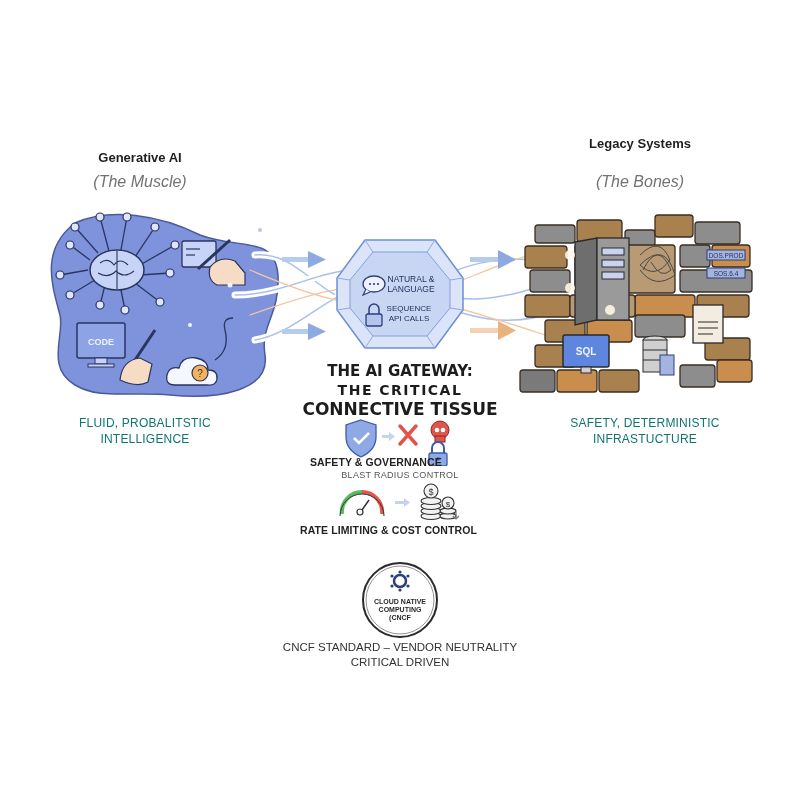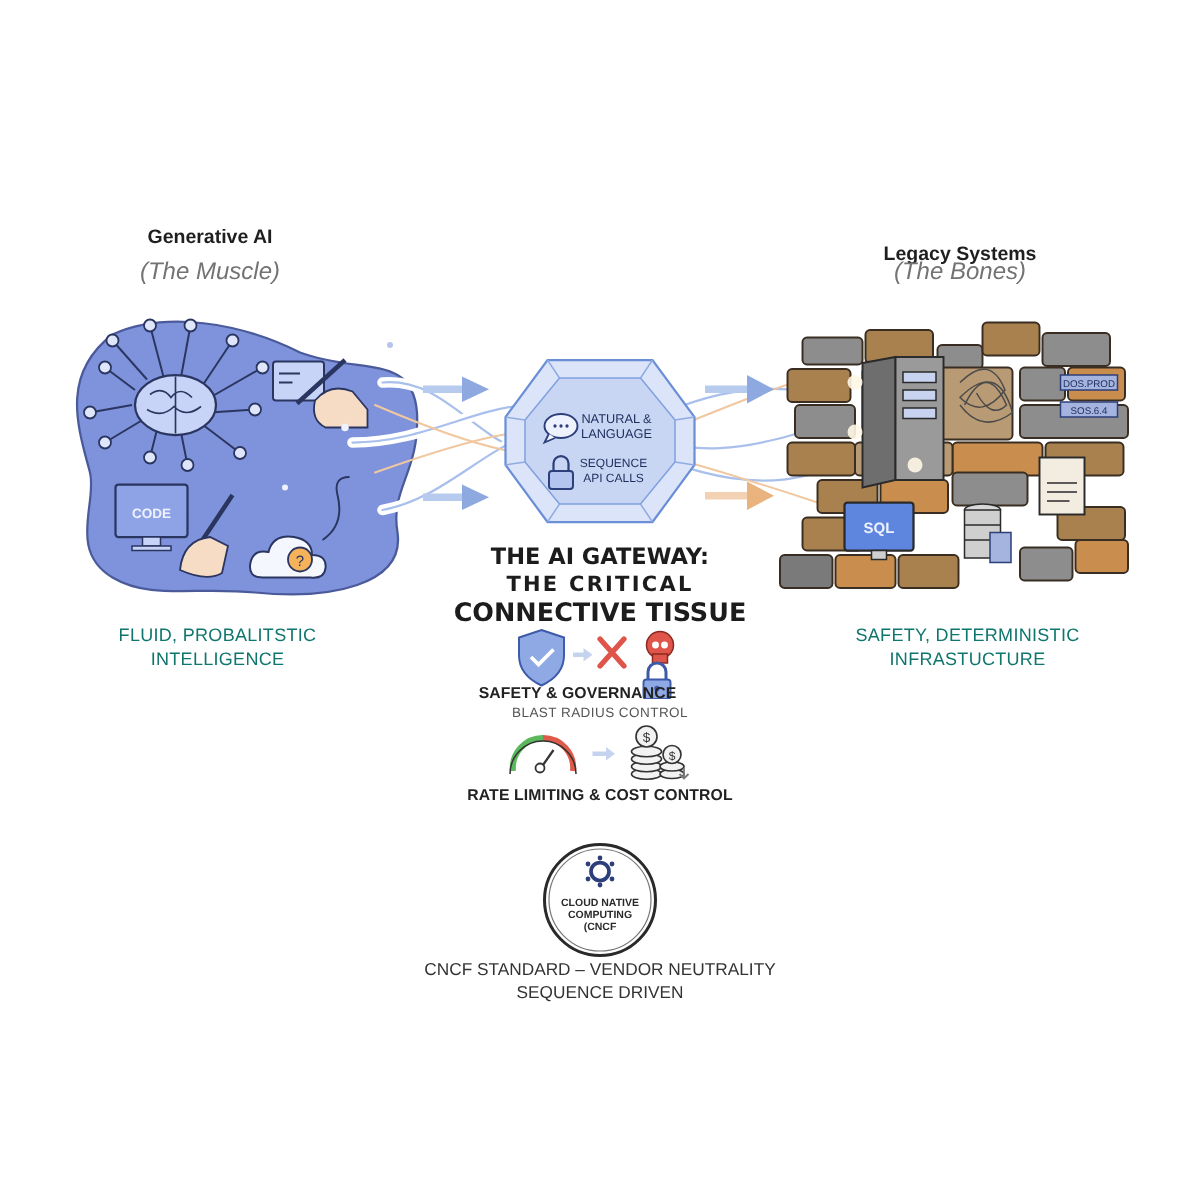--- a/index.html
+++ b/index.html
@@ -2,21 +2,21 @@
 <html><head>
 <meta charset="utf-8">
 <style>
   html,body{margin:0;padding:0;background:#ffffff;}
   body{width:800px;height:800px;position:relative;overflow:hidden;font-family:"Liberation Sans","DejaVu Sans",sans-serif;color:#222;}
   .abs{position:absolute;}
   .title{font-size:13px;font-weight:bold;color:#1f1f1f;text-align:center;}
   .subtitle{font-size:16px;color:#737373;text-align:center;font-style:italic;}
   .caption{font-size:12px;color:#0f766e;text-align:center;line-height:16px;letter-spacing:0.2px;}
   .gw-title{font-family:"DejaVu Sans",sans-serif;font-weight:bold;color:#1c1c1c;text-align:center;line-height:19px;}
-  .feature-label{font-size:10.5px;font-weight:bold;color:#222;text-align:center;letter-spacing:0.1px;}
+  .feature-label{font-size:10.5px;font-weight:bold;color:#222;text-align:left;letter-spacing:0.1px;}
   .feature-sub{font-size:9px;color:#555;text-align:center;letter-spacing:0.3px;}
   .cncf-caption{font-size:11.5px;color:#333;text-align:center;line-height:15px;}
 </style>
 </head>
 <body>
 
 <div class="abs title" style="left:60px;top:150px;width:160px;">Generative AI</div>
 <div class="abs subtitle" style="left:60px;top:173px;width:160px;">(The Muscle)</div>
 
 <div class="abs" style="left:40px;top:205px;width:240px;height:195px;">
@@ -237,24 +237,24 @@
           <circle cx="32" cy="16" r="1.6"></circle>
       </g>
     </g>
     <text x="40" y="44" font-size="7" text-anchor="middle" fill="#2a2a2a" font-family="Liberation Sans, sans-serif" font-weight="bold">CLOUD NATIVE</text>
     <text x="40" y="52" font-size="7" text-anchor="middle" fill="#2a2a2a" font-family="Liberation Sans, sans-serif" font-weight="bold">COMPUTING</text>
     <text x="40" y="60" font-size="7" text-anchor="middle" fill="#2a2a2a" font-family="Liberation Sans, sans-serif" font-weight="bold">(CNCF</text>
   </svg>
 </div>
 <div class="abs cncf-caption" style="left:270px;top:640px;width:260px;text-align:center;">
   <div>CNCF STANDARD – VENDOR NEUTRALITY</div>
-  <div>SEQUENCE DRIVEN</div>
-</div>
-
-<div class="abs title" style="left:560px;top:161px;width:160px;">Legacy Systems</div>
+  <div>CRITICAL DRIVEN</div>
+</div>
+
+<div class="abs title" style="left:560px;top:136px;width:160px;">Legacy Systems</div>
 <div class="abs subtitle" style="left:560px;top:173px;width:160px;">(The Bones)</div>
 
 <div class="abs" style="left:515px;top:210px;width:240px;height:190px;">
   <svg width="240" height="190" viewBox="0 0 240 190">
     <g stroke="#3a2e22" stroke-width="1.3">
       <rect x="20" y="15" width="40" height="18" rx="3" fill="#8d8d8d"></rect>
       <rect x="62" y="10" width="45" height="22" rx="3" fill="#a9814f"></rect>
       <rect x="110" y="20" width="30" height="16" rx="3" fill="#8d8d8d"></rect>
       <rect x="140" y="5" width="38" height="22" rx="3" fill="#a9814f"></rect>
       <rect x="180" y="12" width="45" height="22" rx="3" fill="#8d8d8d"></rect>

